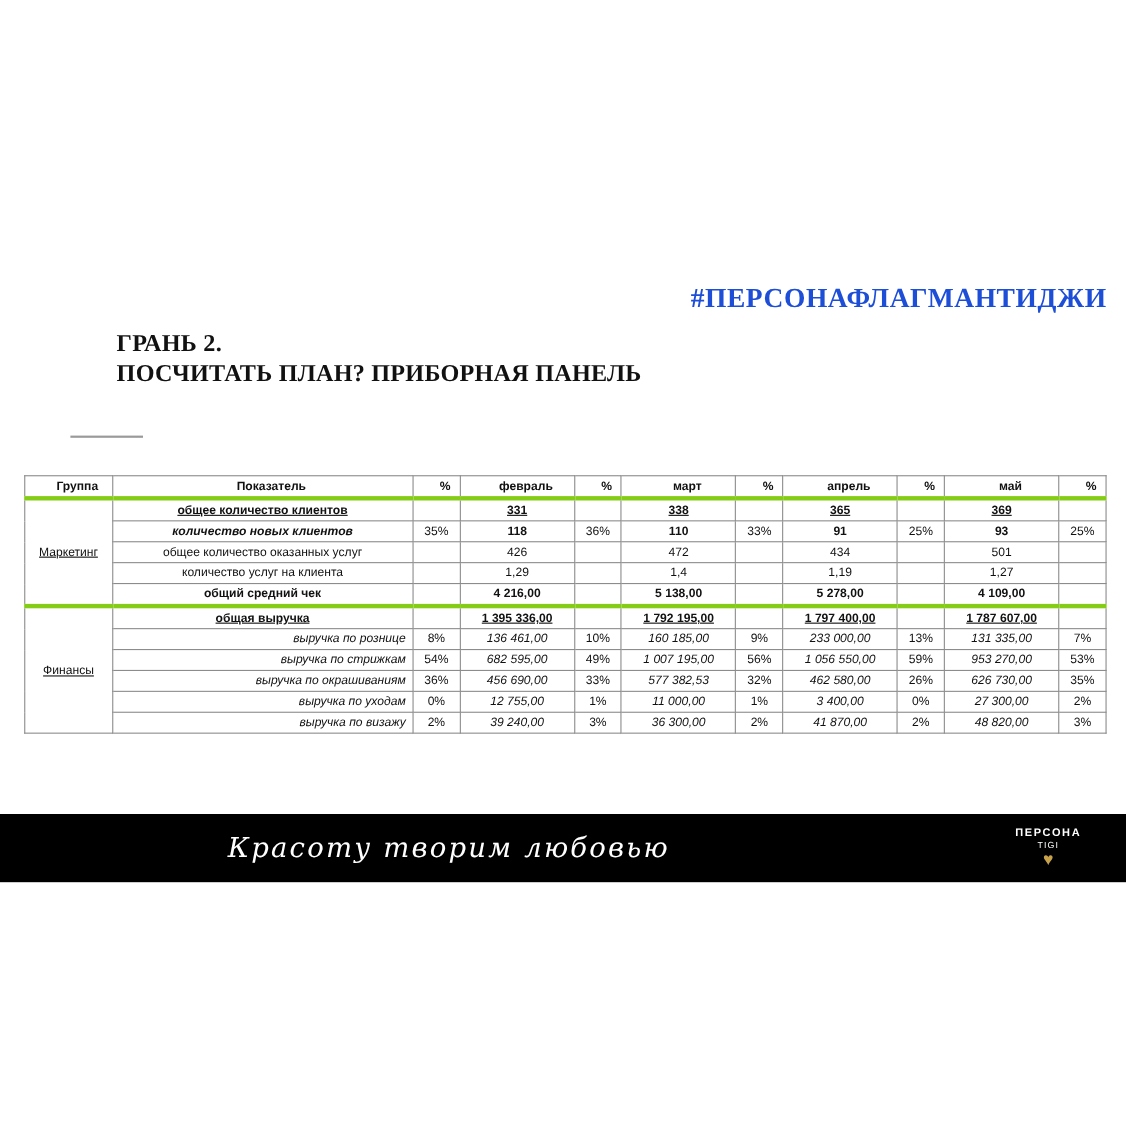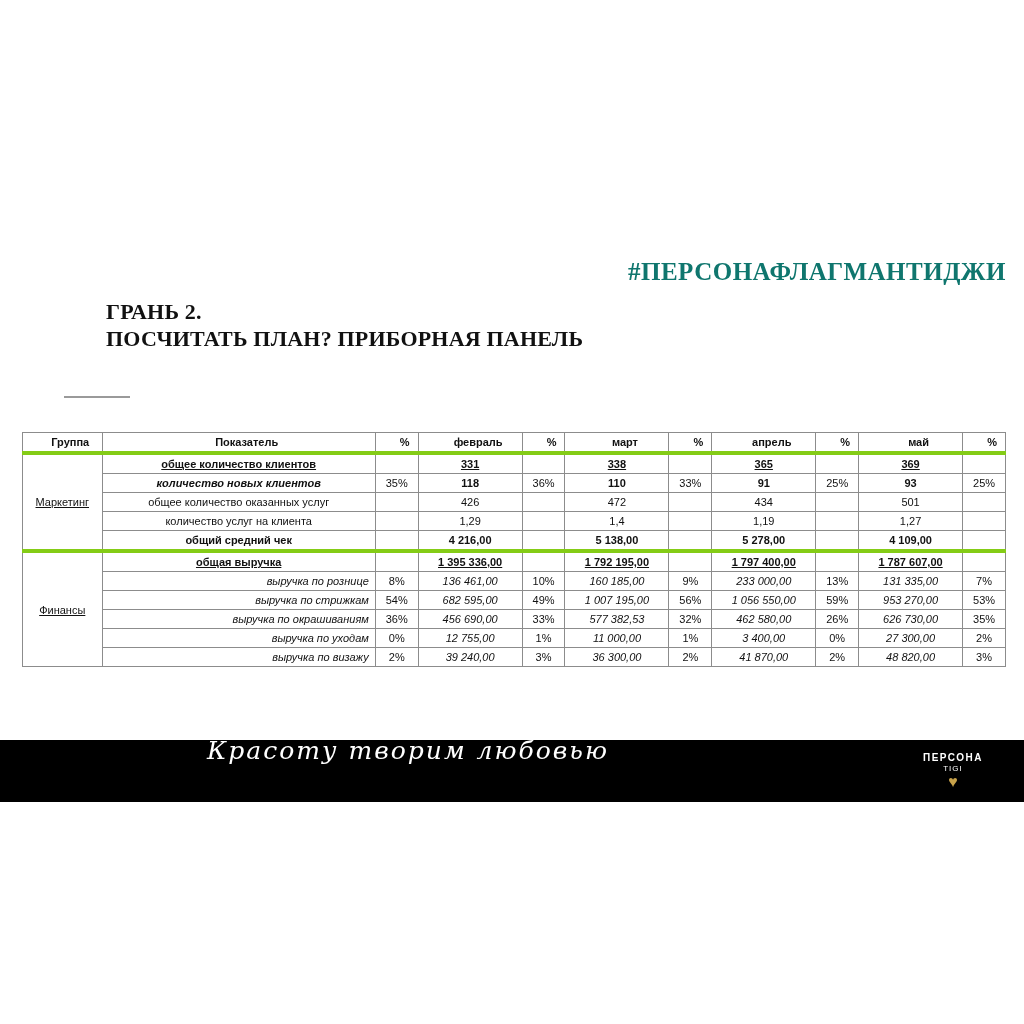--- a/index.html
+++ b/index.html
@@ -25,21 +25,21 @@
   }
 
   .hashtag {
     position: absolute;
     right: 18px;
     top: 258px;
     font-family: "Liberation Serif", serif;
     font-weight: bold;
     font-size: 25px;
     letter-spacing: 0.5px;
-    color: #0f766e;
+    color: #1d4ed8;
     white-space: nowrap;
   }
 
   .title-block {
     position: absolute;
     left: 62px;
     top: 298px;
     width: 700px;
   }
   .title-line {
@@ -122,21 +122,21 @@
     position: absolute;
     left: 0;
     top: 740px;
     width: 1024px;
     height: 62px;
     background: #000000;
   }
   .footer-script {
     position: absolute;
     left: 0;
-    top: 736px;
+    top: 756px;
     width: 816px;
     text-align: center;
     font-family: "DejaVu Serif", serif;
     font-style: italic;
     font-size: 25px;
     color: #ffffff;
     letter-spacing: 2px;
   }
   .logo {
     position: absolute;

